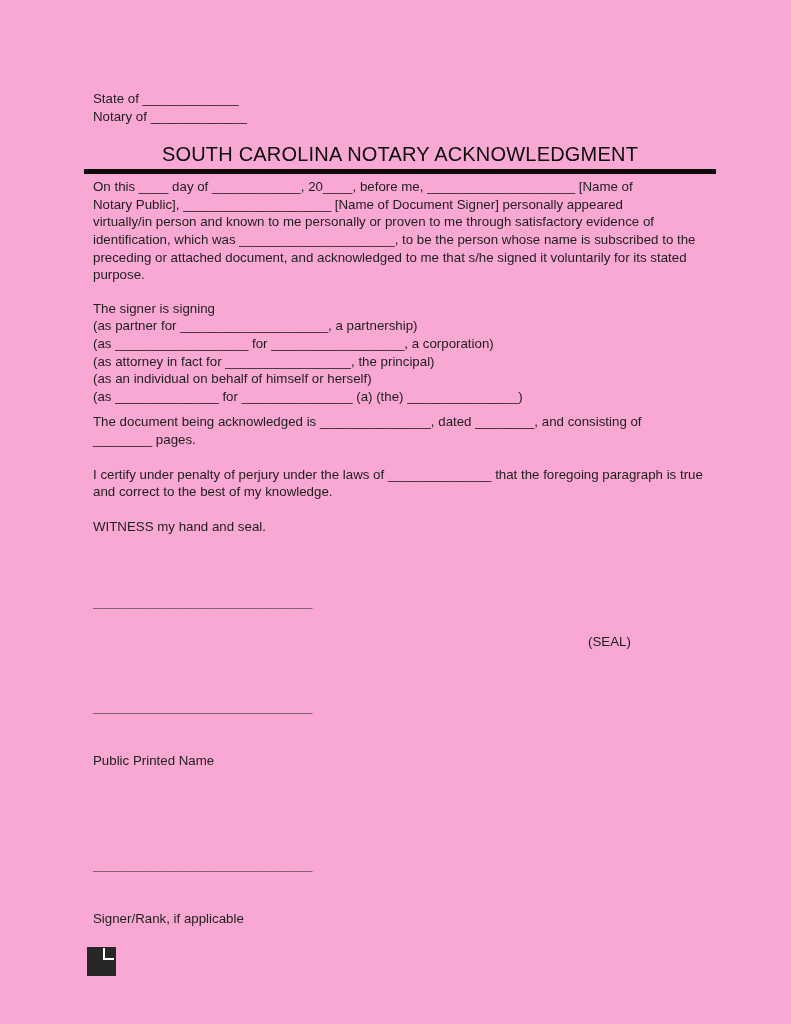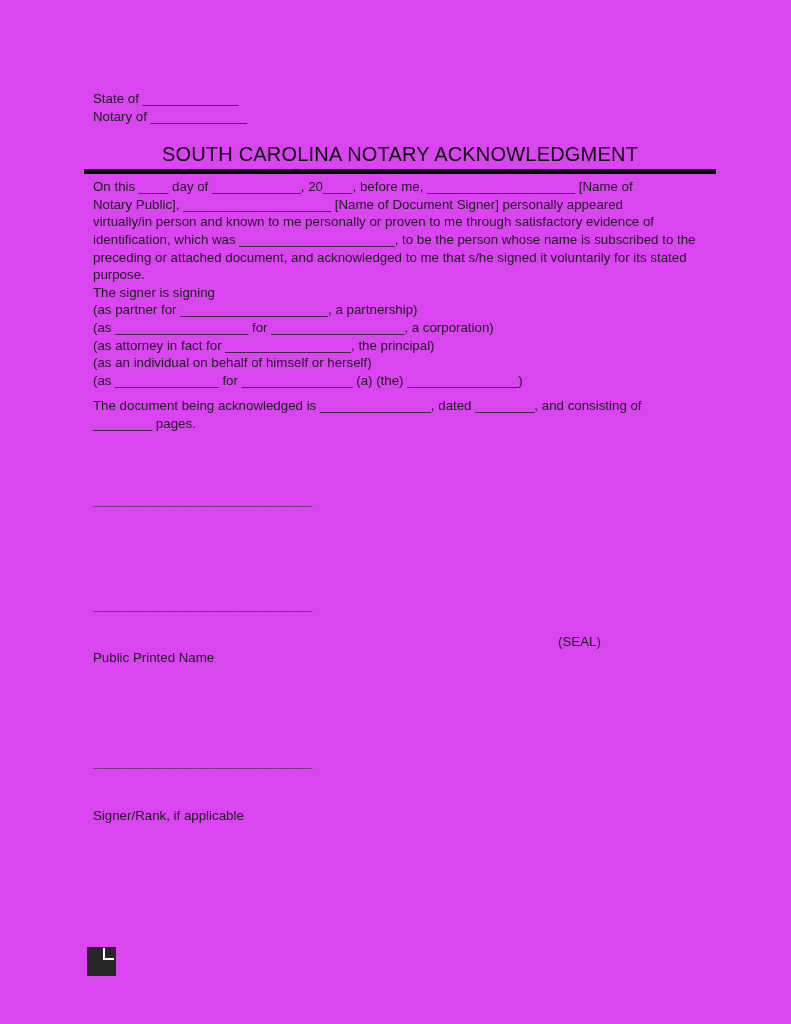--- a/index.html
+++ b/index.html
@@ -1,20 +1,20 @@
 <!DOCTYPE html>
 <html><head>
 <meta charset="utf-8">
 <style>
   html, body { margin: 0; padding: 0; background: #ffffff; }
   .page {
     position: relative;
     width: 791px;
     height: 1024px;
-    background: #d946ef;
+    background: #f9a8d4;
     font-family: "Liberation Sans", sans-serif;
     font-size: 13.3px;
     line-height: 17.6px;
     color: #1d1d1d;
     overflow: hidden;
   }
   .content {
     position: absolute;
     left: 93px;
     top: 90px;
@@ -31,32 +31,32 @@
     margin: 18px 0 0 0;
     color: #0b0b0b;
     letter-spacing: 0.2px;
   }
   .title-rule {
     height: 5px;
     background: #0b0b0b;
     margin: 4px -9px 0 -9px;
   }
   .p-intro      { margin-top: 4px; }
-  .p-signer     { }
+  .p-signer     { margin-top: 16px; }
   .p-doc        { margin-top: 8px; }
   .p-certify    { margin-top: 17px; }
   .p-witness    { margin-top: 17px; }
   .sig-unit     { margin: 0; white-space: pre; }
   .sig-unit .sig-line  { color: #3c3c3c; font-family: Liberation Serif, serif; }
   .sig-unit-1   { margin-top: 24px; }
   .sig-unit-2   { margin-top: 17px; }
   .sig-unit-3   { margin-top: 17px; }
   .seal {
     position: absolute;
-    left: 558px;
+    left: 588px;
     top: 633px;
     white-space: nowrap;
   }
   .logo {
     position: absolute;
     left: 87px;
     top: 947px;
     width: 29px;
     height: 29px;
     background: #262626;
@@ -97,21 +97,24 @@
     <p class="para p-signer">The signer is signing
 (as partner for ____________________, a partnership)
 (as __________________ for __________________, a corporation)
 (as attorney in fact for _________________, the principal)
 (as an individual on behalf of himself or herself)
 (as ______________ for _______________ (a) (the) _______________)</p>
 
     <p class="para p-doc">The document being acknowledged is _______________, dated ________, and consisting of
 ________ pages.</p>
 
+    <p class="para p-certify">I certify under penalty of perjury under the laws of ______________ that the foregoing paragraph is true
+and correct to the best of my knowledge.</p>
 
+    <p class="para p-witness">WITNESS my hand and seal.</p>
 
     <div class="sig-unit sig-unit-1">
       <div class="sig-line">_________________________________</div>
     </div>
 
     <div class="sig-unit sig-unit-2">
       <div class="sig-line">_________________________________</div>
       <div class="sig-label">Public Printed Name</div>
     </div>
 

